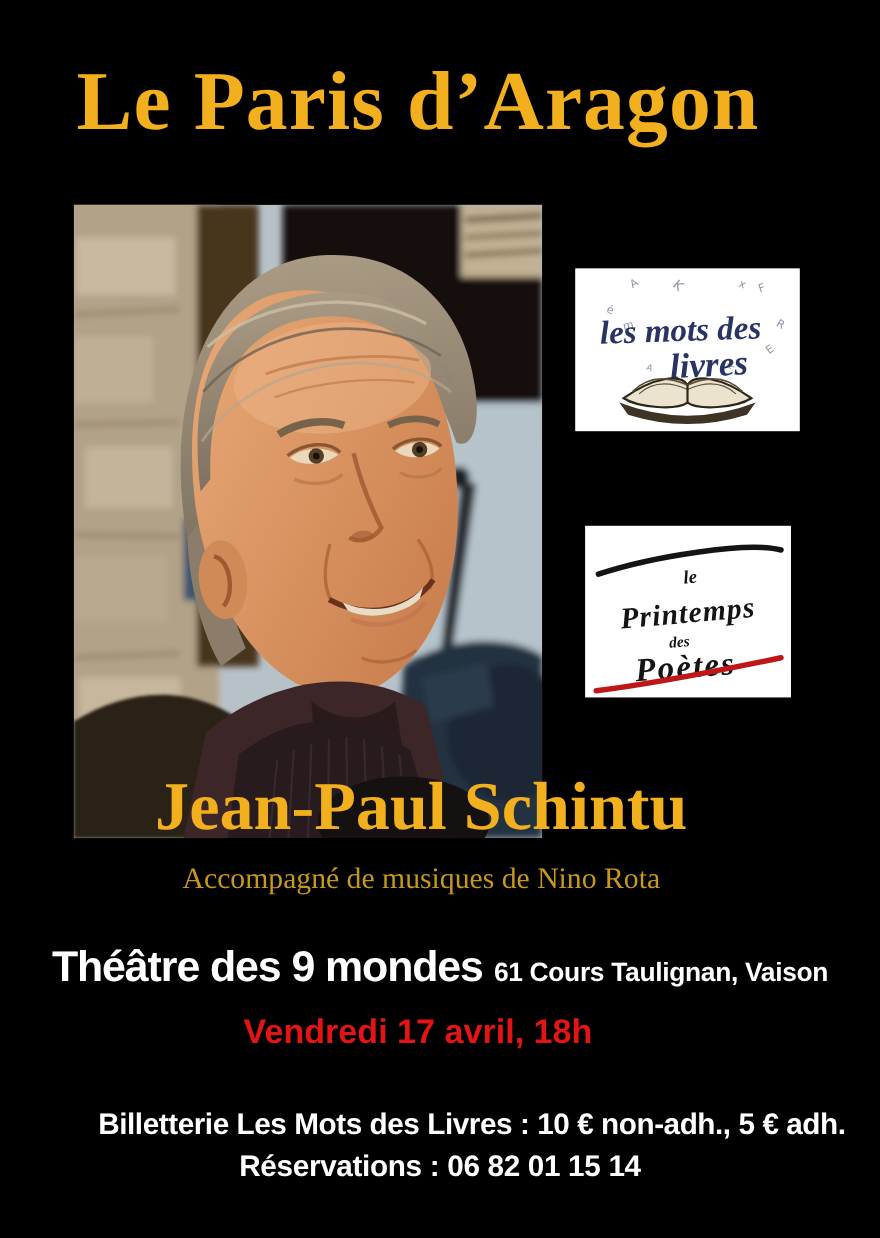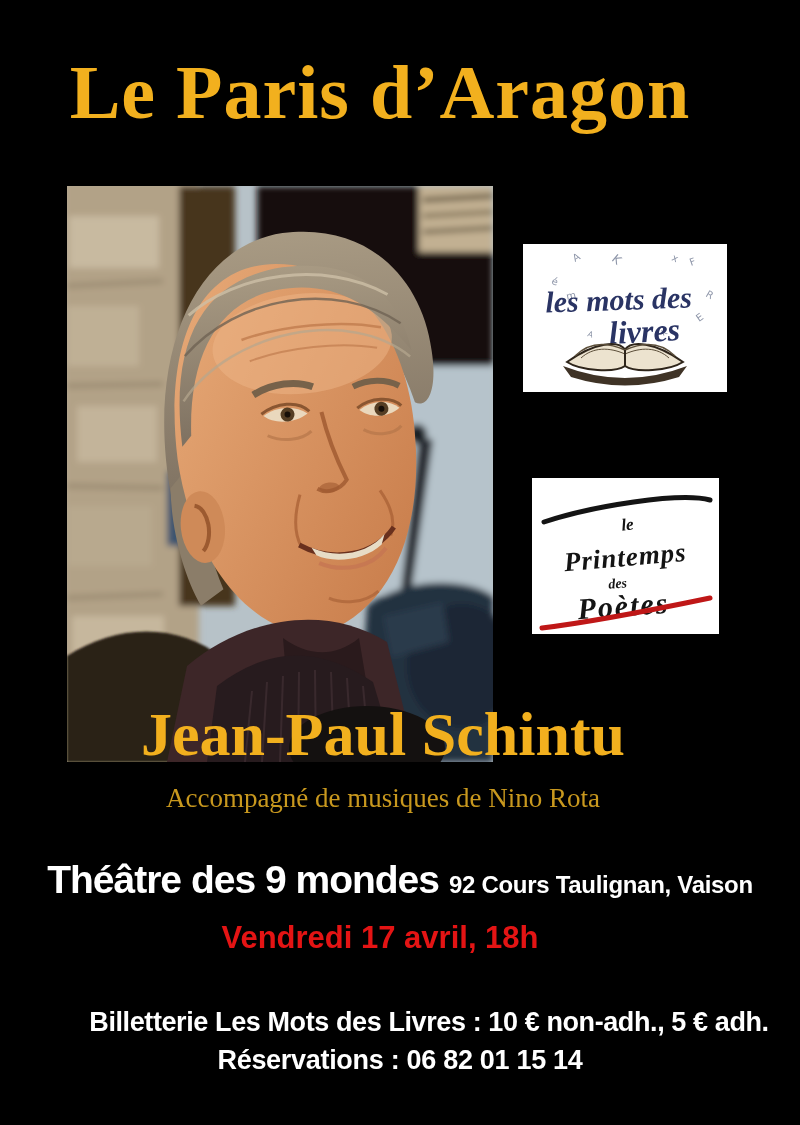--- a/index.html
+++ b/index.html
@@ -175,21 +175,21 @@
       <text class="ppink" x="86" y="110" text-anchor="middle" font-size="14" fill="#141414" transform="rotate(-5 86 110)">des</text>
       <text class="ppink" x="92" y="138" text-anchor="middle" font-size="30" fill="#141414" letter-spacing="2" transform="rotate(-4 92 138)">Poètes</text>
       <path d="M10,150 C60,144 130,130 178,120" stroke="#BF1717" stroke-width="5" fill="none" stroke-linecap="round"></path>
     </svg>
   </div>
 
   <div class="performer">Jean-Paul Schintu</div>
   <div class="subtitle">Accompagné de musiques de Nino Rota</div>
 
   <div class="venue-line sans">
-    <span class="venue-name">Théâtre des 9 mondes</span><span class="venue-address">92 Cours Taulignan, Vaison</span>
+    <span class="venue-name">Théâtre des 9 mondes</span><span class="venue-address">61 Cours Taulignan, Vaison</span>
   </div>
 
   <div class="date-line sans">Vendredi 17 avril, 18h</div>
 
   <div class="ticketing sans">Billetterie Les Mots des Livres : 10 € non-adh., 5 € adh.</div>
   <div class="reservation sans">Réservations : 06 82 01 15 14</div>
 
 </div>
 
 </body></html>

